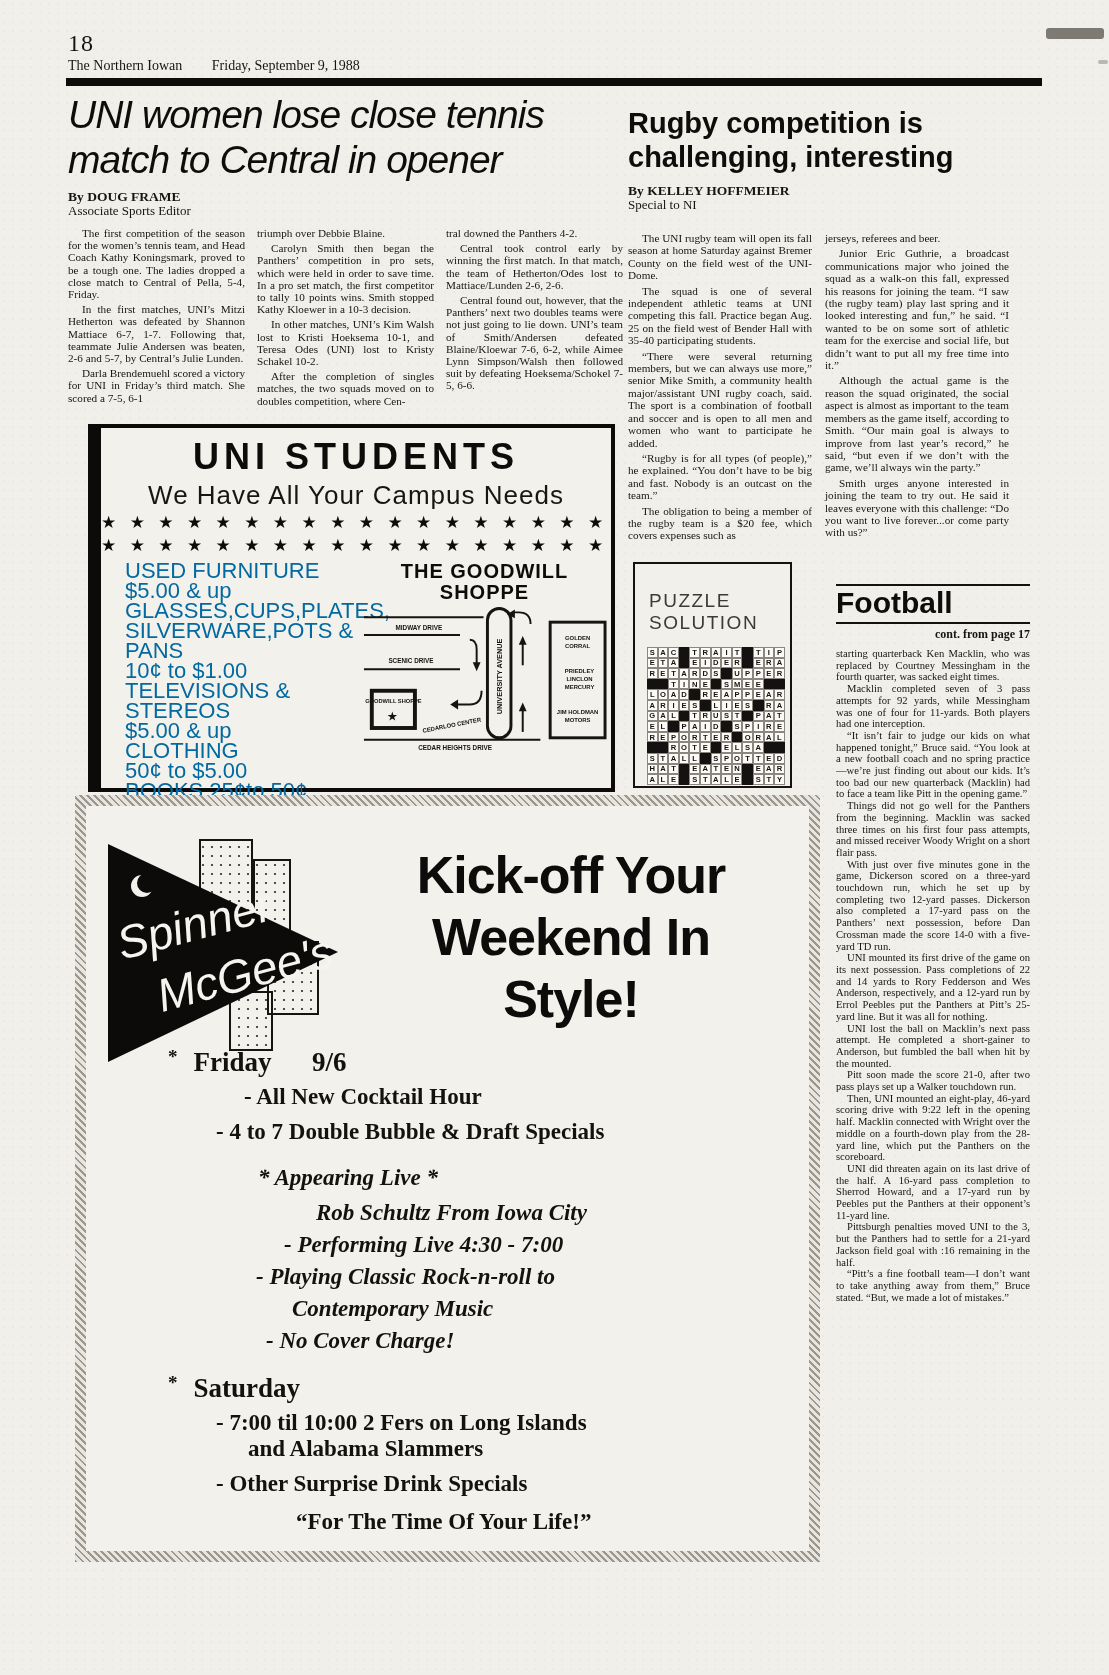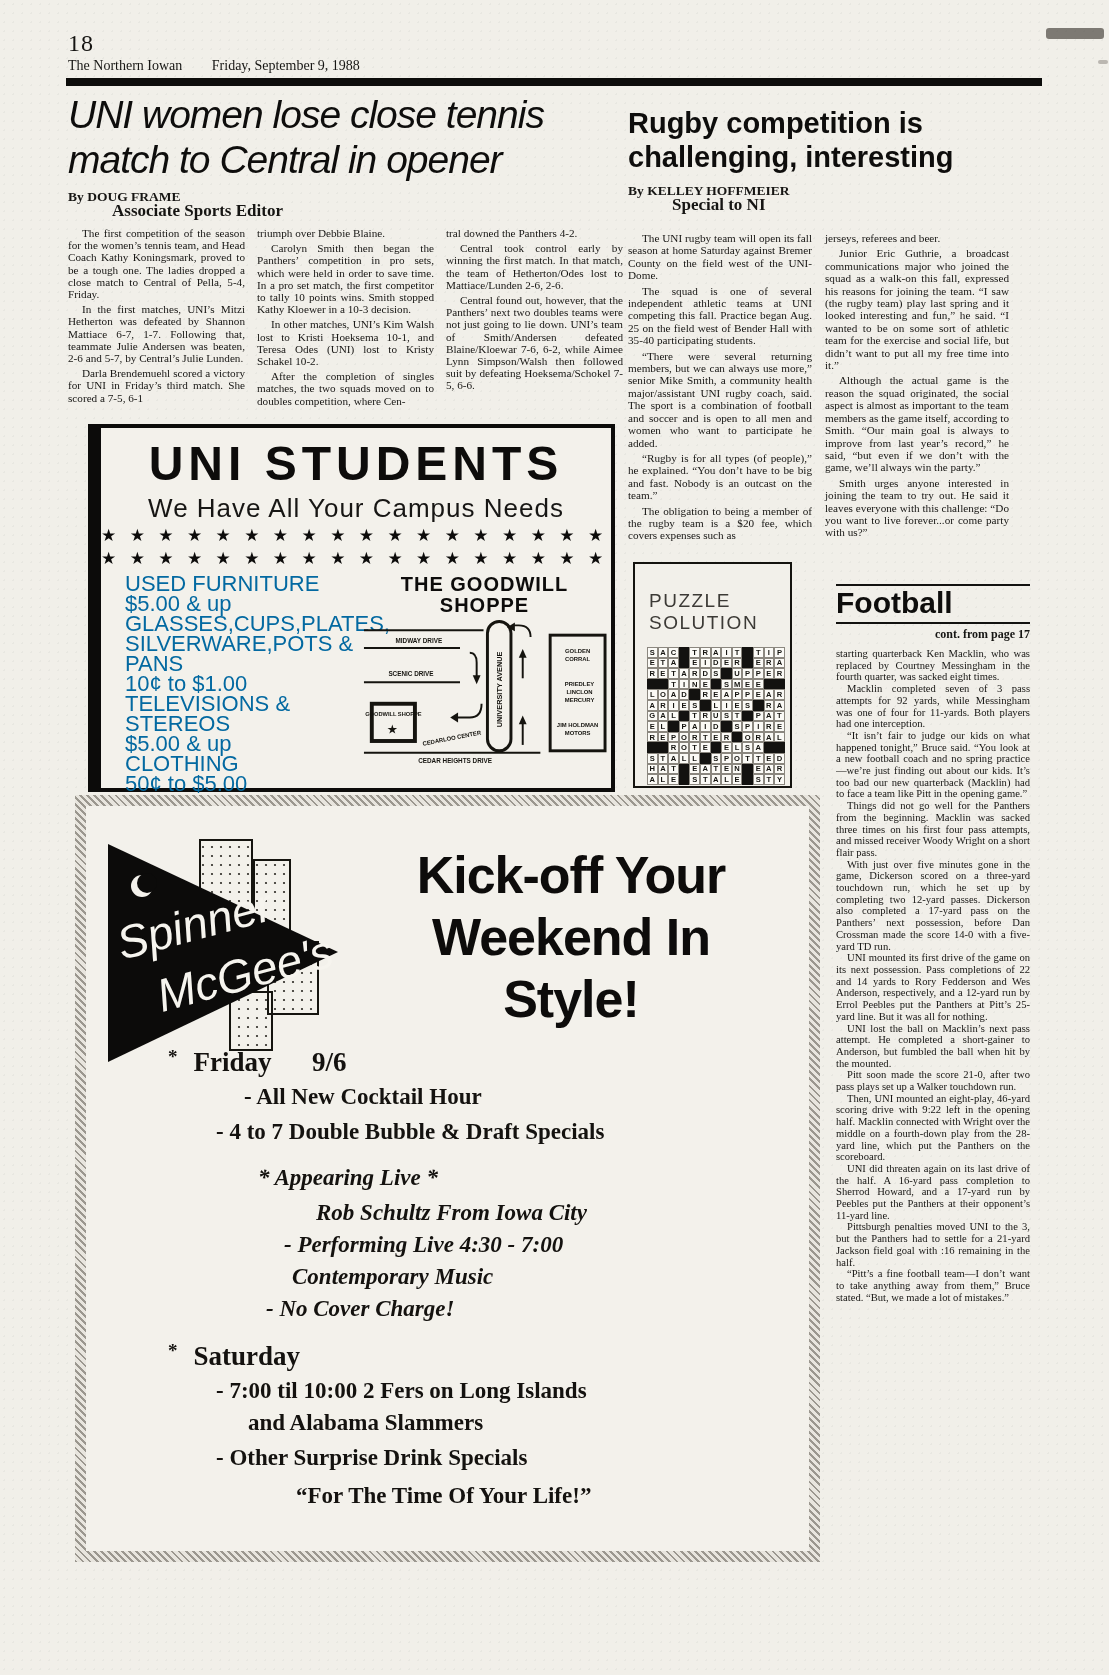--- a/index.html
+++ b/index.html
@@ -18,21 +18,21 @@
 
   
   #page-number{position:absolute;left:68px;top:30px;font-size:24px;letter-spacing:1px;}
   #masthead-line{position:absolute;left:68px;top:58px;font-size:14px;}
   #masthead-line .date{margin-left:26px;}
   #top-rule{position:absolute;left:66px;top:78px;width:976px;height:8px;background:#0d0c0b;}
 
   
   .headline-sans{font-family:"Liberation Sans", sans-serif;color:#0e0d0c;}
   .byline{font-weight:bold;font-size:13.5px;line-height:15px;}
-  .byline-title{font-weight:bold;font-size:17px;line-height:14px;margin-left:44px;}
+  .byline-title{font-weight:normal;font-size:13px;line-height:14px;}
   .cols{display:flex;}
   .col{text-align:justify;}
   .col-p{margin:0 0 3px 0;text-indent:14px;}
   .col-p.noindent{text-indent:0;}
 
   
   #tennis{position:absolute;left:68px;top:92px;width:556px;}
   #tennis .hl{font-size:39px;line-height:45px;font-style:italic;letter-spacing:-1px;}
   #tennis .cols{margin-top:9px;height:206px;overflow:hidden;}
   #tennis .col{width:177px;margin-right:12px;font-size:11.2px;line-height:12.2px;}
@@ -43,21 +43,21 @@
   #rugby .hl{font-size:29px;line-height:34px;font-weight:bold;}
   #rugby .byline{margin-top:9px;}
   #rugby .cols{margin-top:20px;height:341px;overflow:hidden;}
   #rugby .col{width:184px;margin-right:13px;font-size:11.2px;line-height:12.4px;}
   #rugby .col:last-child{margin-right:0;}
 
   
   #goodwill{position:absolute;left:88px;top:424px;width:527px;height:368px;
     border:4px solid #0c0b0a;border-left:13px solid #0c0b0a;background:#f3f1eb;box-sizing:border-box;
     font-family:"Liberation Sans", sans-serif;}
-  #gw-title{text-align:center;margin-top:8px;font-size:48px;font-weight:bold;letter-spacing:5px;color:#0d0c0b;}
+  #gw-title{text-align:center;margin-top:8px;font-size:36px;font-weight:bold;letter-spacing:5px;color:#0d0c0b;}
   #gw-subtitle{text-align:center;margin-top:2px;font-size:26px;letter-spacing:1px;color:#171614;}
   .star-row{text-align:center;font-family:"DejaVu Sans", sans-serif;font-size:17px;letter-spacing:4px;line-height:23px;color:#0d0c0b;white-space:nowrap;overflow:hidden;}
   #gw-body{display:flex;margin-top:4px;}
   #gw-items{width:235px;margin-left:24px;font-size:22px;line-height:20px;color:#0369a1;}
   #gw-items .col-p{margin:0;text-indent:0;}
   #gw-map{width:245px;margin-left:2px;}
   #gw-shop-title{text-align:center;font-size:20px;font-weight:bold;line-height:21px;color:#0d0c0b;letter-spacing:1px;}
   #gw-address{text-align:center;font-size:20px;font-weight:bold;margin-top:2px;color:#0d0c0b;}
 
   
@@ -481,24 +481,25 @@
         <div>Weekend In</div>
         <div>Style!</div>
       </div>
       <div id="schedule">
           <div class="sked big" style="margin-left: 52px; margin-top: 0px;"><span class="bullet-star">*</span><span>Friday      9/6</span></div>
           <div class="sked" style="margin-left: 128px; margin-top: 9px;"><span>- All New Cocktail Hour</span></div>
           <div class="sked" style="margin-left: 100px; margin-top: 9px;"><span>- 4 to 7 Double Bubble &amp; Draft Specials</span></div>
           <div class="sked it" style="margin-left: 142px; margin-top: 20px;"><span>* Appearing Live *</span></div>
           <div class="sked it" style="margin-left: 200px; margin-top: 9px;"><span>Rob Schultz From Iowa City</span></div>
           <div class="sked it" style="margin-left: 168px; margin-top: 6px;"><span>- Performing Live 4:30 - 7:00</span></div>
+          <div class="sked it" style="margin-left: 140px; margin-top: 6px;"><span>- Playing Classic Rock-n-roll to</span></div>
           <div class="sked it" style="margin-left: 176px; margin-top: 6px;"><span>Contemporary Music</span></div>
           <div class="sked it" style="margin-left: 150px; margin-top: 6px;"><span>- No Cover Charge!</span></div>
           <div class="sked big" style="margin-left: 52px; margin-top: 16px;"><span class="bullet-star">*</span><span>Saturday</span></div>
           <div class="sked" style="margin-left: 100px; margin-top: 9px;"><span>- 7:00 til 10:00 2 Fers on Long Islands</span></div>
-          <div class="sked" style="margin-left: 132px; margin-top: 6px;"><span>and Alabama Slammers</span></div>
+          <div class="sked" style="margin-left: 132px; "><span>and Alabama Slammers</span></div>
           <div class="sked" style="margin-left: 100px; margin-top: 9px;"><span>- Other Surprise Drink Specials</span></div>
           <div class="sked" style="margin-left: 180px; margin-top: 12px;"><span>“For The Time Of Your Life!”</span></div>
         </div>
     </div>
   </div>
 
 </div>
 
 </body></html>

